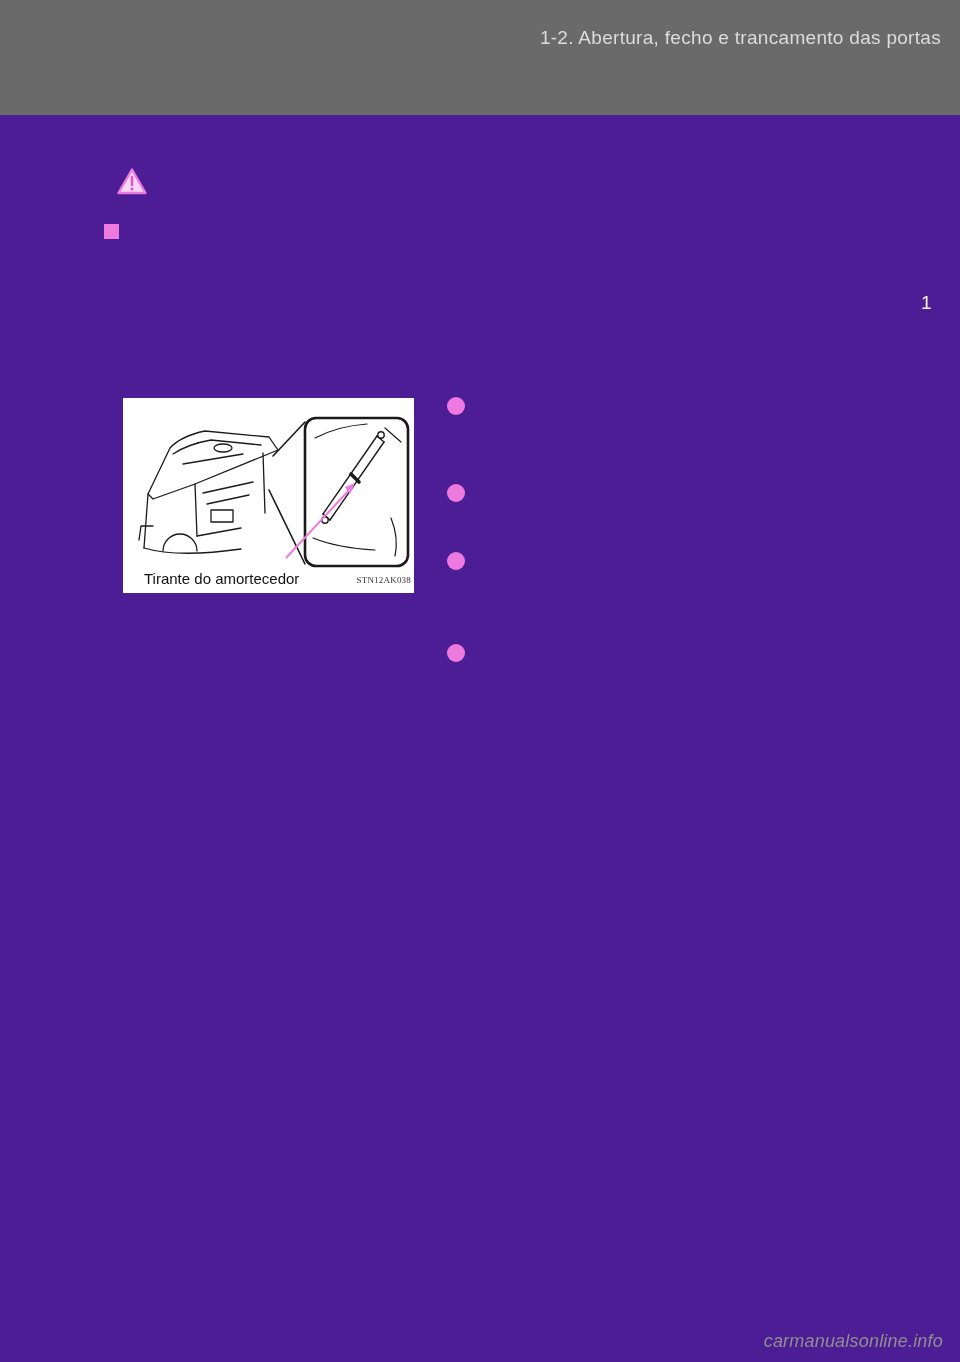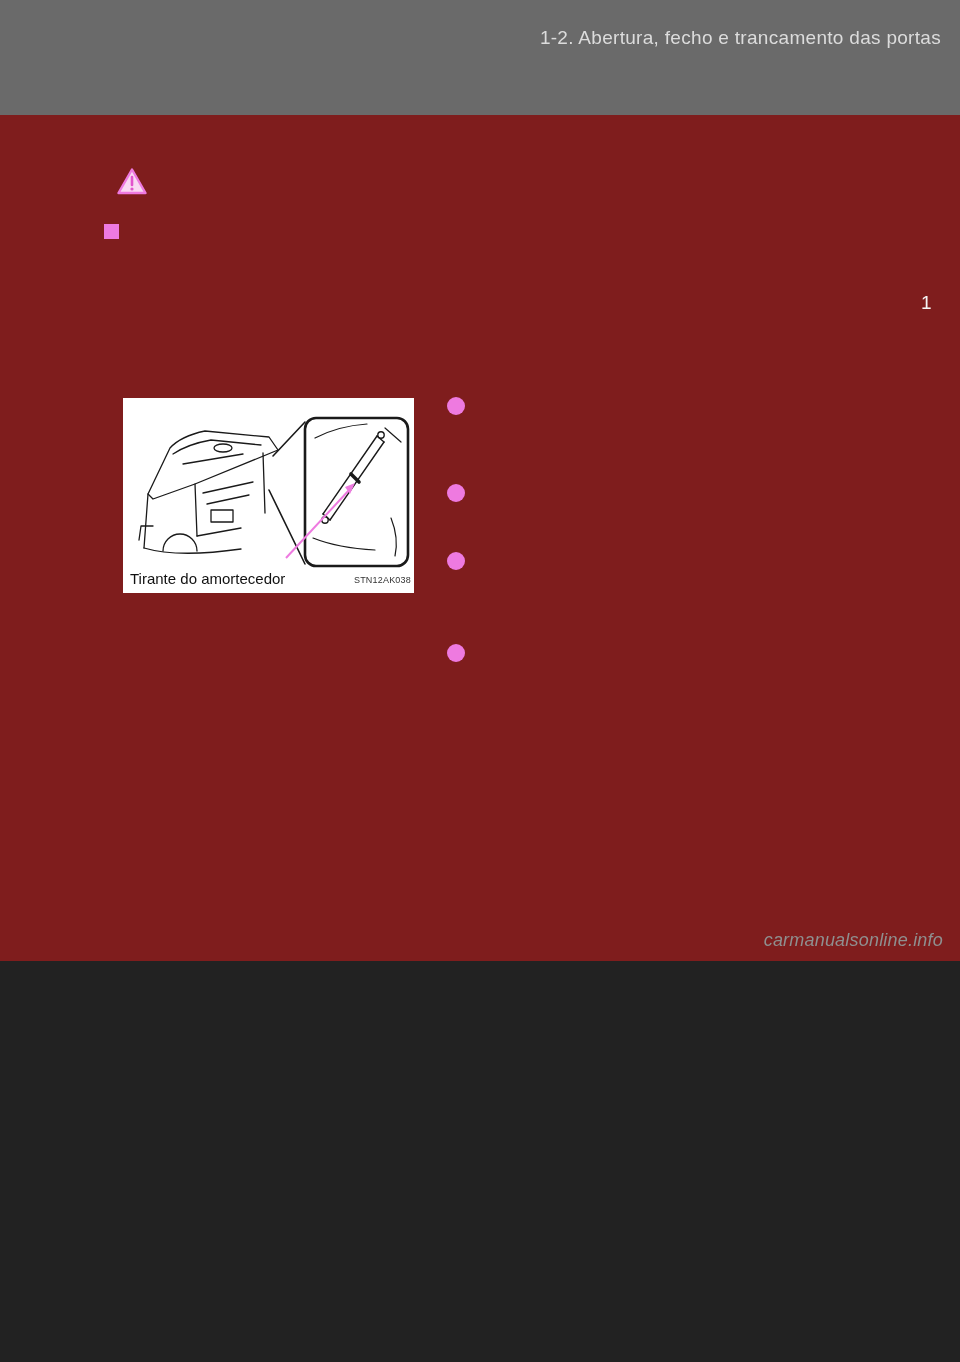--- a/index.html
+++ b/index.html
@@ -1,20 +1,20 @@
 <!DOCTYPE html>
 <html><head>
 <meta charset="utf-8">
 <style>
   html, body { margin: 0; padding: 0; background: #222; }
   .page {
     position: relative;
     width: 960px;
-    height: 961px;
-    background: #7f1d1d;
+    height: 1362px;
+    background: #4c1d95;
     overflow: hidden;
     font-family: "Liberation Sans", sans-serif;
   }
   .header-bar {
     position: absolute;
     top: 0; left: 0;
     width: 960px; height: 115px;
     background: #6a6a6a;
   }
   .header-title {
@@ -52,33 +52,34 @@
     position: absolute;
     left: 123px;
     top: 398px;
     width: 291px;
     height: 195px;
     background: #ffffff;
   }
   .figure svg { position: absolute; top: 0; left: 0; }
   .figure-caption {
     position: absolute;
-    left: 7px;
+    left: 21px;
     bottom: 6px;
     font-size: 15px;
     color: #111111;
     white-space: nowrap;
   }
   .figure-code {
     position: absolute;
     right: 3px;
     bottom: 8px;
     font-size: 9px;
     color: #333333;
     letter-spacing: 0.2px;
+    font-family: Liberation Serif, serif;
   }
   .circle-bullet {
     position: absolute;
     left: 447px;
     width: 18px;
     height: 18px;
     border-radius: 50%;
     background: #ee7ae0;
   }
   .b1 { top: 397px; }

